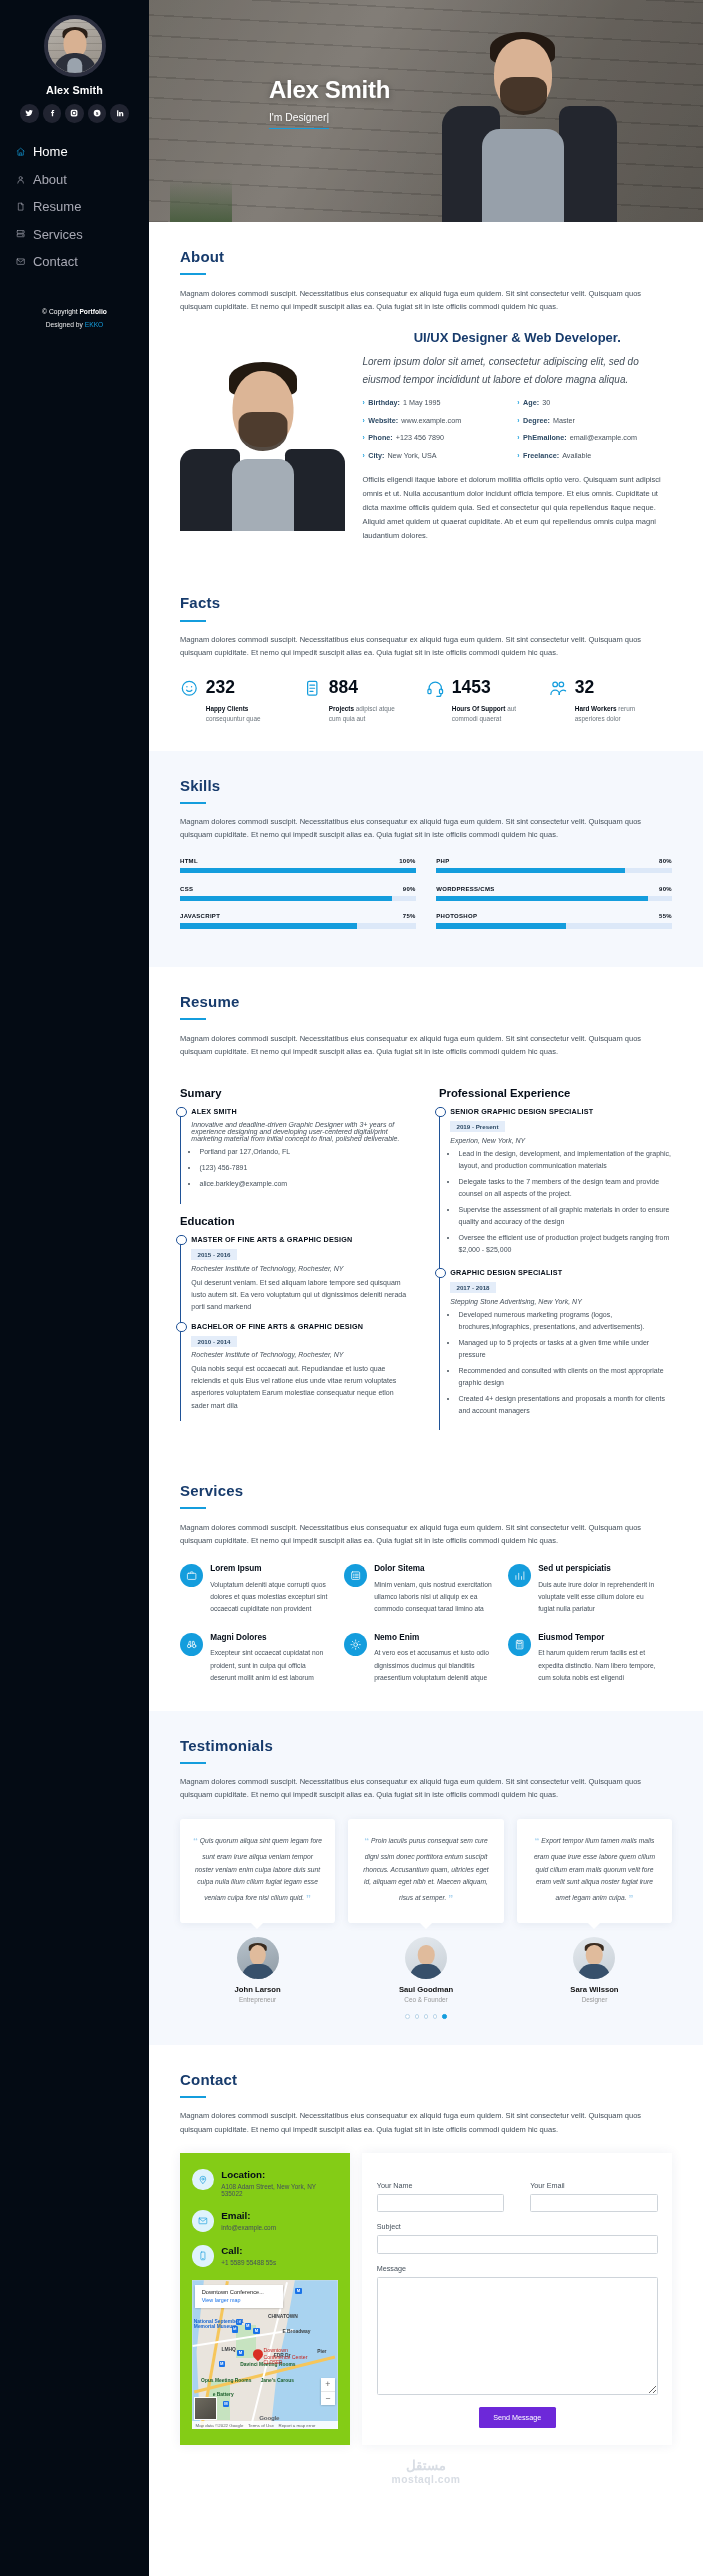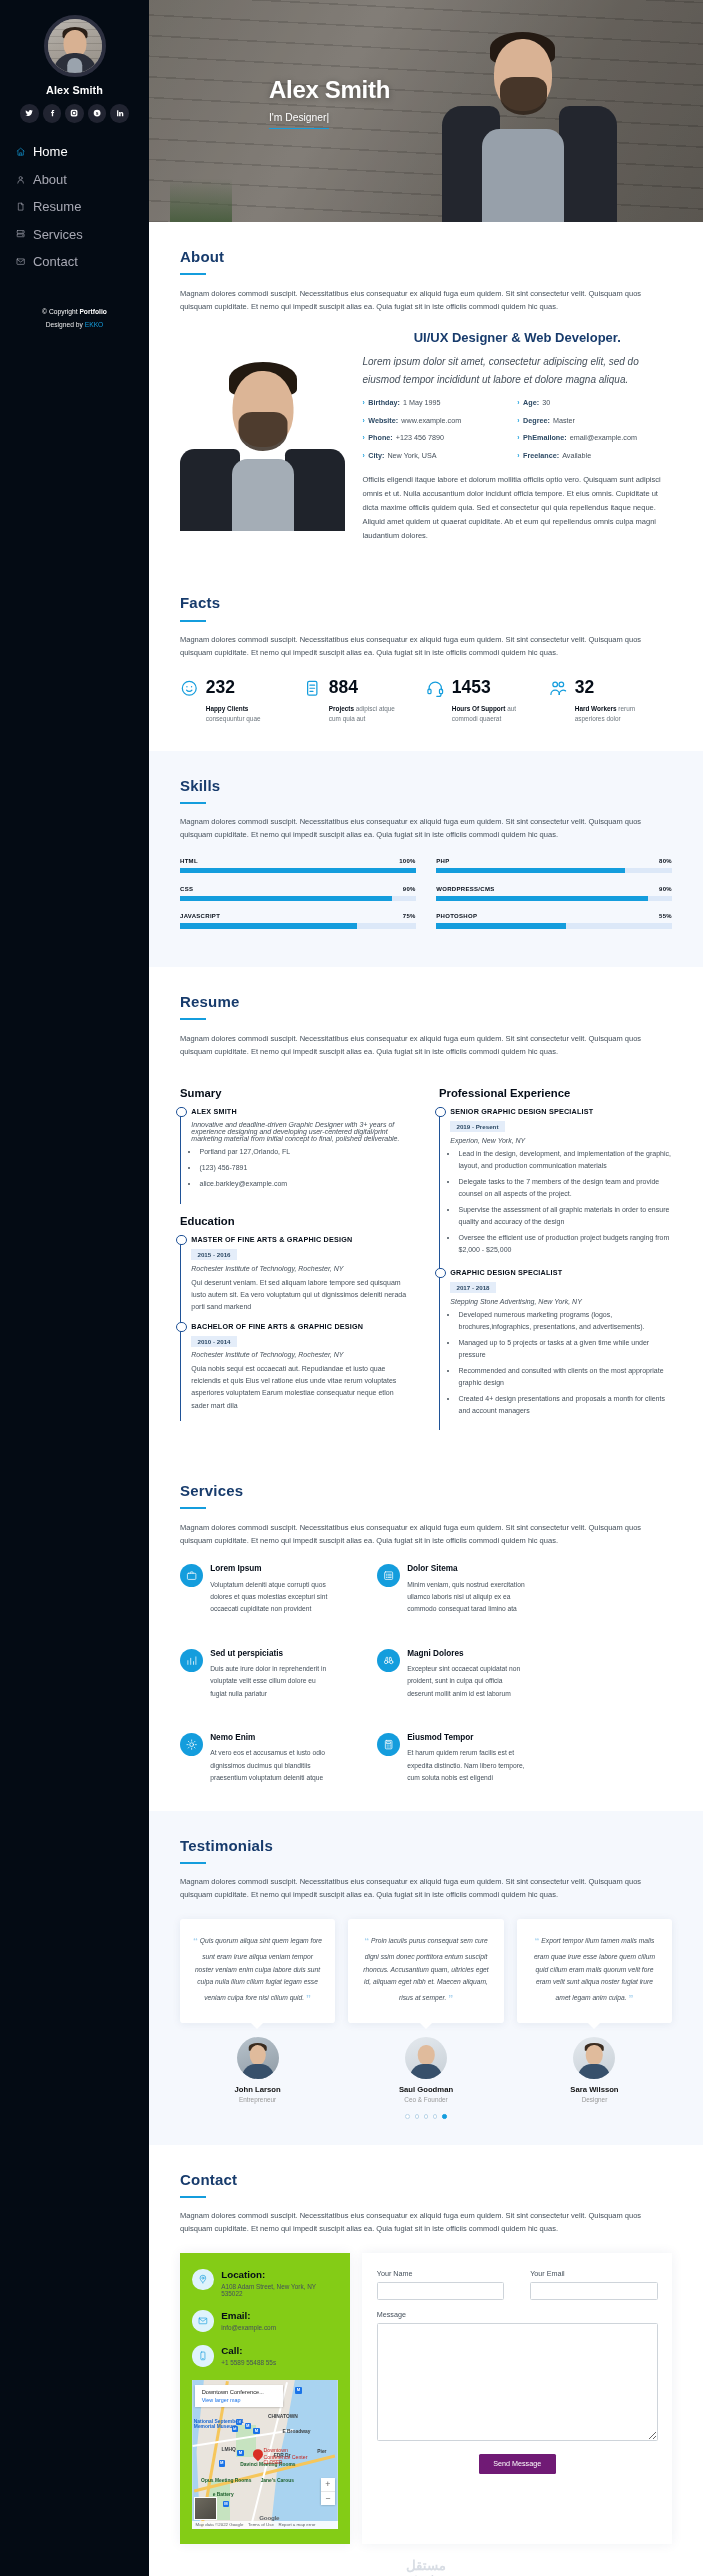--- a/index.html
+++ b/index.html
@@ -391,21 +391,20 @@
   }
   .res-text { font-size: 7px; line-height: 1.75; }
   .res-list { margin: 0 0 0 8.2px; }
   .res-list li { font-size: 7px; line-height: 1.7; margin-bottom: 4.1px; }
 
   
   .svc-grid {
     display: flex; flex-wrap: wrap;
     margin-top: 17.5px;
     row-gap: 17.5px;
-    gap: 33px;
   }
   .svc { width: 33.33%; display: flex; gap: 7.2px; padding-right: 12.4px; }
   .svc-ico {
     flex: 0 0 23px; height: 23px;
     border-radius: 50%;
     background: #149ddd;
     display: flex; align-items: center; justify-content: center;
   }
   .svc-ico svg {
     width: 11.3px; height: 11.3px; stroke: #fff; fill: none;
@@ -601,39 +600,39 @@
     background: linear-gradient(140deg,#6e6a5f,#4c4a43);
     border: 0.5px solid #fff;
   }
 
   .contact-form {
     flex: 1;
     background: #fff;
     box-shadow: 0 0 11.3px rgba(20,45,100,.07);
     padding: 15.5px 14.4px;
   }
-  .cf-row { display: flex; gap: 26px; }
+  .cf-row { display: flex; gap: 26px; margin-top: 12px; }
   .cf-field { flex: 1; margin-bottom: 10.3px; }
   .cf-field label {
     display: block; font-size: 7.2px; color: #45505b; margin-bottom: 4.1px;
   }
   .cf-field input, .cf-field textarea {
     width: 100%;
     border: 0.5px solid #ced4da;
     border-radius: 1.5px;
     padding: 4.6px 5.2px;
     font-family: "Liberation Sans", sans-serif;
     font-size: 6.7px;
     color: #45505b;
     background: #fff;
   }
   .cf-field textarea { height: 118px; resize: vertical; }
   .cf-submit { text-align: center; margin-top: 6.2px; }
   .cf-submit button {
-    background: #701a75;
+    background: #6d28d9;
     color: #fff;
     border: none;
     font-size: 7.2px;
     padding: 5.7px 14.4px;
     border-radius: 1.5px;
     font-family: "Liberation Sans", sans-serif;
     cursor: pointer;
   }
   .watermark {
     text-align: center;
@@ -1268,20 +1267,24 @@
           <div class="cf-field">
             <label>Your Name</label>
             <input type="text" value="" style="">
           </div>
           <div class="cf-field">
             <label>Your Email</label>
             <input type="text" value="" style="">
           </div>
         </div>
         <div class="cf-field">
+          <label>Subject</label>
+          <input type="text" value="" style="">
+        </div>
+        <div class="cf-field">
           <label>Message</label>
           <textarea style=""></textarea>
         </div>
         <div class="cf-submit">
           <button type="button">Send Message</button>
         </div>
       </form>
     </div>
 
     <div class="watermark">

